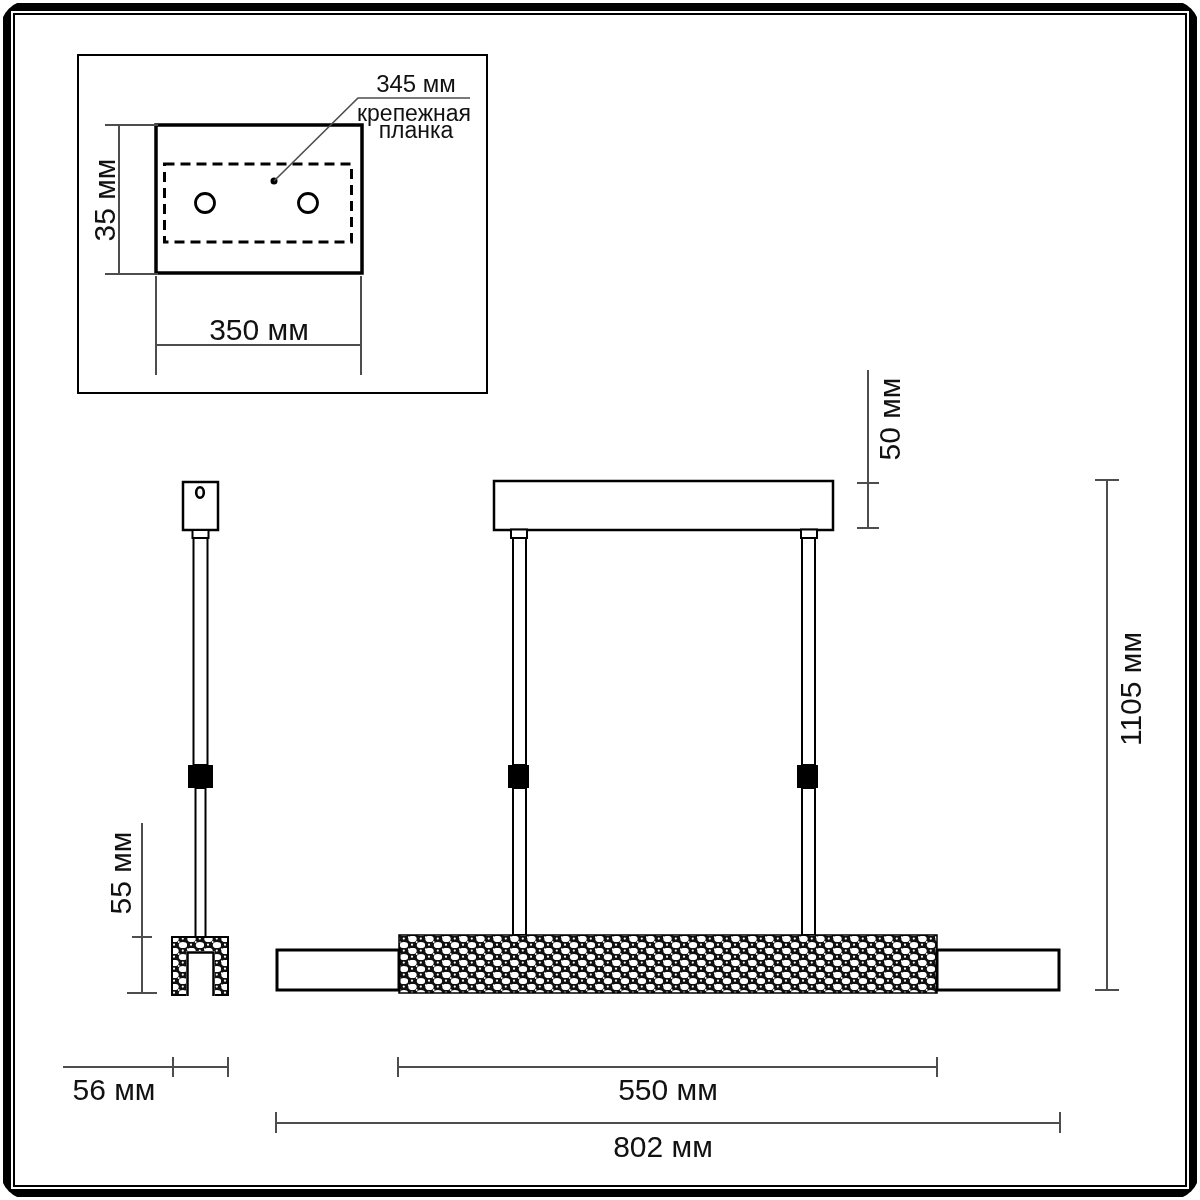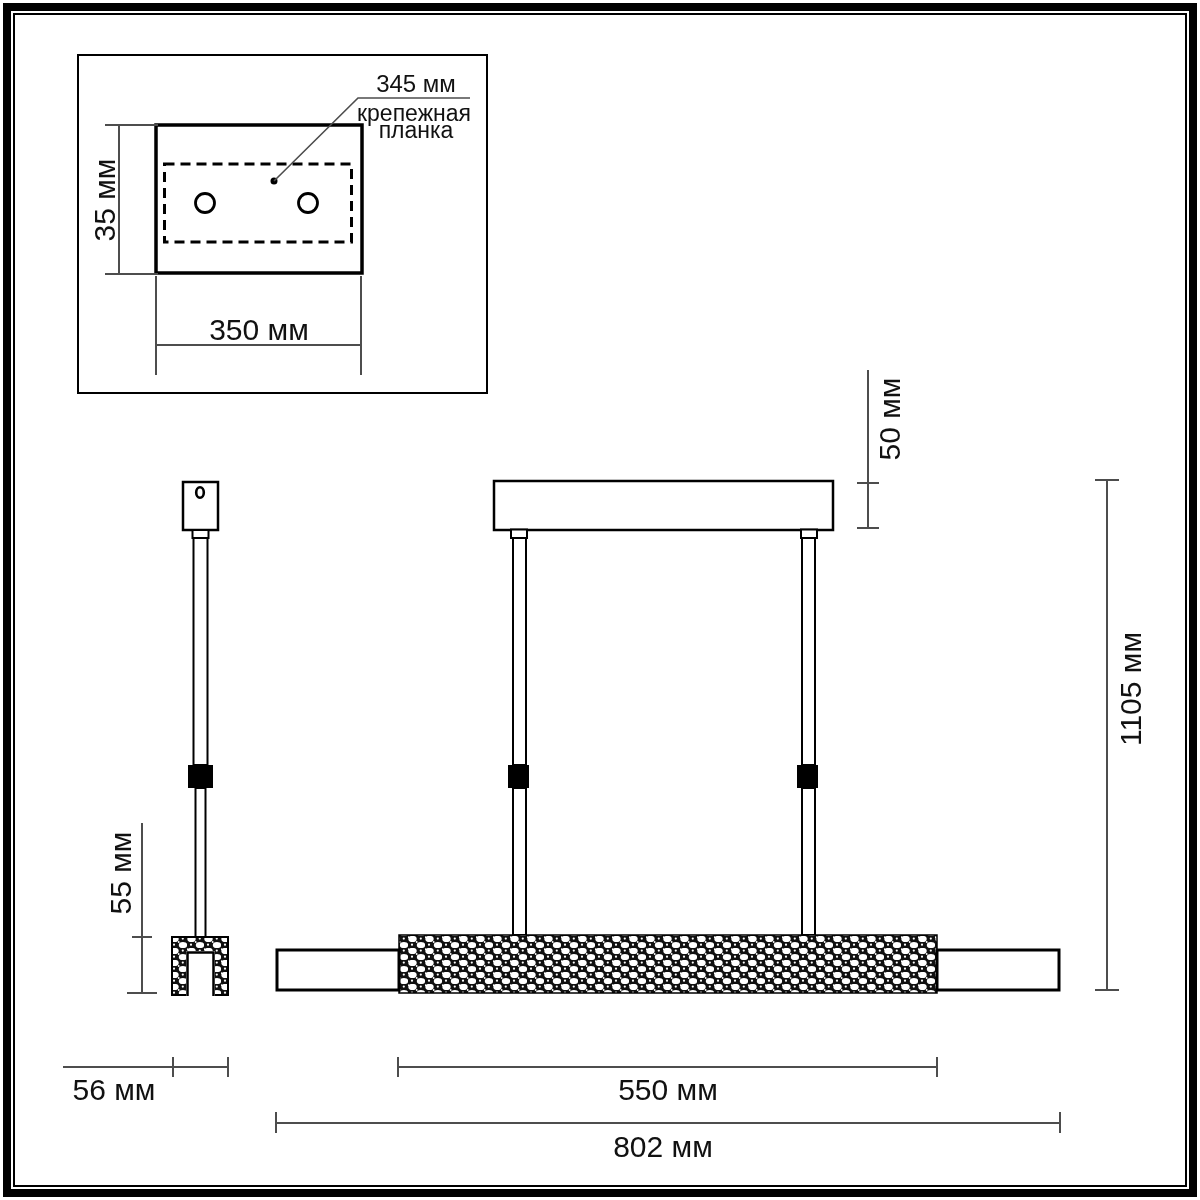--- a/index.html
+++ b/index.html
@@ -2,20 +2,21 @@
 <html><head>
 <meta charset="utf-8">
 <style>
   html,body{margin:0;padding:0;background:#fff;}
   #stage{
     position:relative;
     width:1200px;height:1200px;
     background:#fff;
     font-family:"Liberation Sans", sans-serif;
     overflow:hidden;
+    border-radius:30px;
   }
   .frame-outer{
     position:absolute; inset:3px;
     border:8px solid #000;
     pointer-events:none;
   }
   .frame-inner{
     position:absolute; inset:13px;
     border:2px solid #000;
     pointer-events:none;

